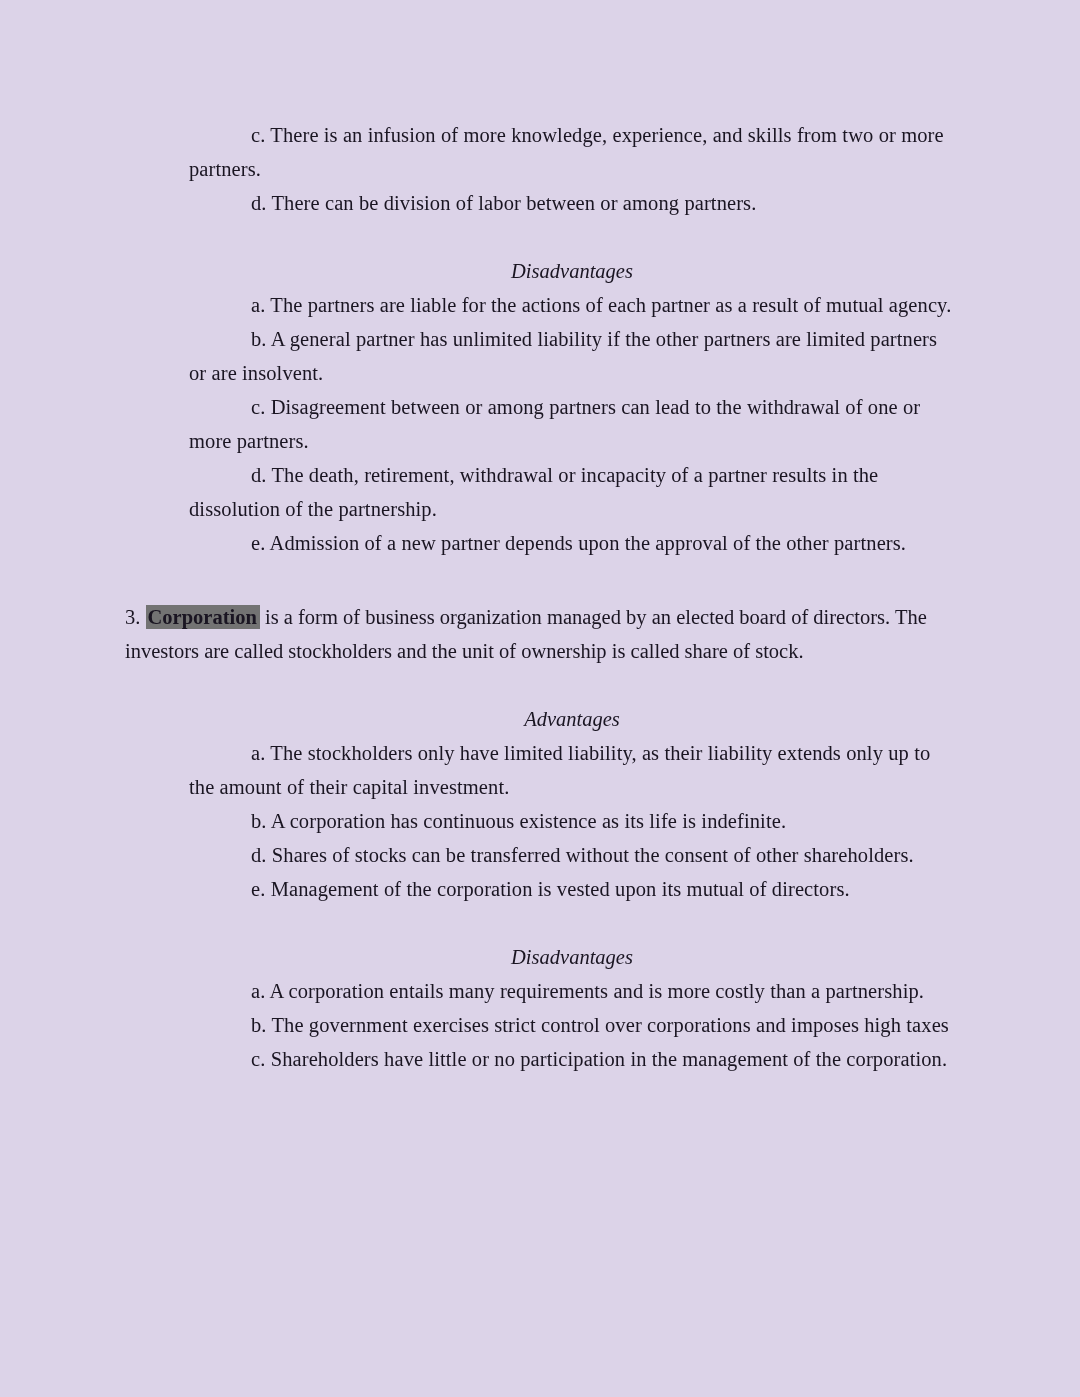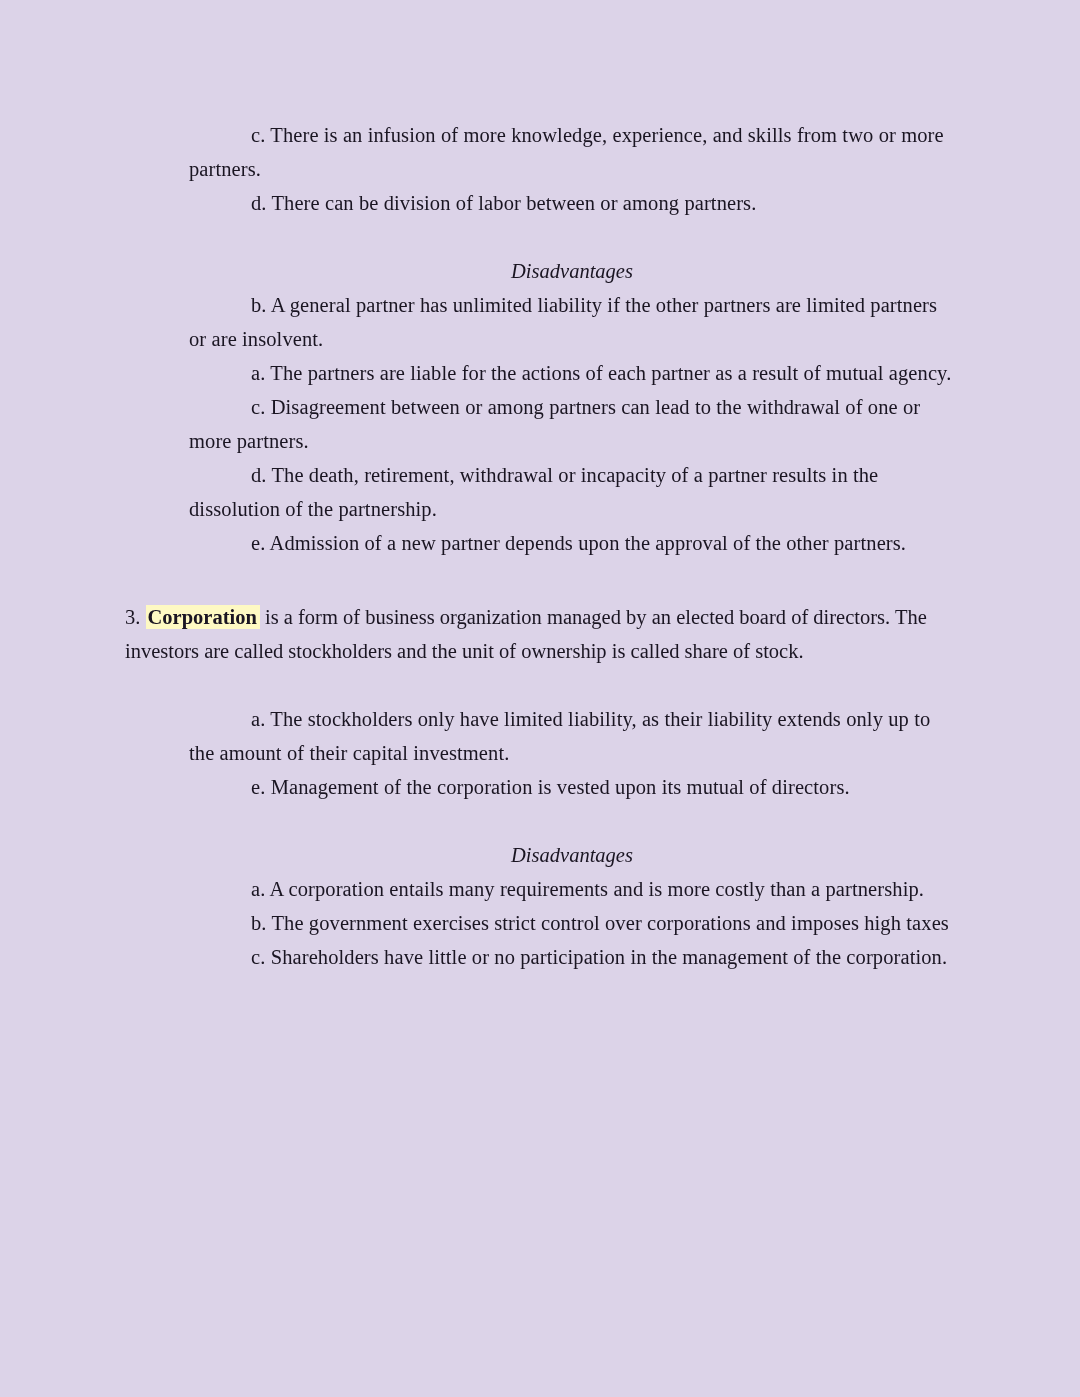--- a/index.html
+++ b/index.html
@@ -61,21 +61,21 @@
 
   
   .numbered {
     font-size: 20.5px;
     line-height: 34px;
     margin: 0;
   }
 
   .term {
     font-weight: bold;
-    background: #fef9c3;
+    background: #737373;
     padding: 1px 3px 1px 2px;
     box-decoration-break: clone;
     -webkit-box-decoration-break: clone;
   }
 
   .gap-lg { height: 34px; }
   .gap-xl { height: 40px; }
 </style>
 </head>
 <body>
@@ -85,37 +85,40 @@
 
     <div>
       <p class="para block-indent list-item">c. There is an infusion of more knowledge, experience, and skills from two or more partners.</p>
       <p class="para block-indent list-item">d. There can be division of labor between or among partners.</p>
     </div>
 
     <div class="gap-lg"></div>
 
     <div>
       <p class="section-heading">Disadvantages</p>
+      <p class="para block-indent list-item">a. The partners are liable for the actions of each partner as a result of mutual agency.</p>
       <p class="para block-indent list-item">b. A general partner has unlimited liability if the other partners are limited partners or are insolvent.</p>
-      <p class="para block-indent list-item">a. The partners are liable for the actions of each partner as a result of mutual agency.</p>
       <p class="para block-indent list-item">c. Disagreement between or among partners can lead to the withdrawal of one or more partners.</p>
       <p class="para block-indent list-item">d. The death, retirement, withdrawal or incapacity of a partner results in the dissolution of the partnership.</p>
       <p class="para block-indent list-item">e. Admission of a new partner depends upon the approval of the other partners.</p>
     </div>
 
     <div class="gap-xl"></div>
 
     <p class="numbered">
       <span>3.</span><span>&nbsp;</span><span class="term">Corporation</span><span> is a form of business organization managed by an elected board of directors. The investors are called stockholders and the unit of ownership is called share of stock.</span>
     </p>
 
     <div class="gap-lg"></div>
 
     <div>
+      <p class="section-heading">Advantages</p>
       <p class="para block-indent list-item">a. The stockholders only have limited liability, as their liability extends only up to the amount of their capital investment.</p>
+      <p class="para block-indent list-item">b. A corporation has continuous existence as its life is indefinite.</p>
+      <p class="para block-indent list-item">d. Shares of stocks can be transferred without the consent of other shareholders.</p>
       <p class="para block-indent list-item">e. Management of the corporation is vested upon its mutual of directors.</p>
     </div>
 
     <div class="gap-lg"></div>
 
     <div>
       <p class="section-heading">Disadvantages</p>
       <p class="para block-indent list-item">a. A corporation entails many requirements and is more costly than a partnership.</p>
       <p class="para block-indent list-item">b. The government exercises strict control over corporations and imposes high taxes</p>
       <p class="para block-indent list-item">c. Shareholders have little or no participation in the management of the corporation.</p>

